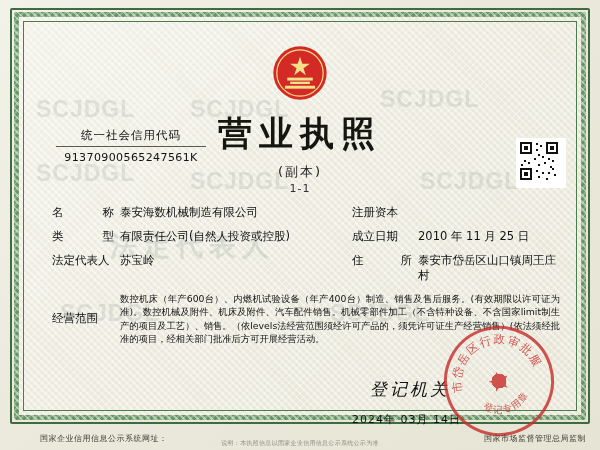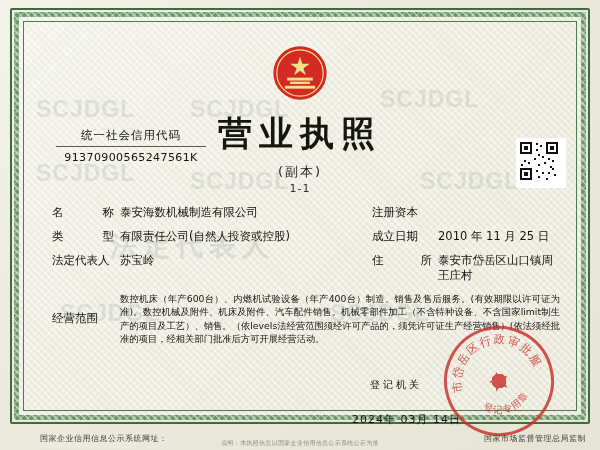--- a/index.html
+++ b/index.html
@@ -84,29 +84,29 @@
   .row{display:flex;align-items:flex-start;margin-bottom:9px;}
   .lbl{
     width:62px;flex:0 0 62px;font-size:11.5px;color:#111;
     display:flex;justify-content:space-between;letter-spacing:0;
   }
   .lbl span{display:inline-block;}
   .val{
     flex:1;font-size:11.5px;color:#111;padding-left:6px;
   }
   .col-left{width:300px;display:flex;}
-  .col-right{flex:1;display:flex;margin-left:20px;}
+  .col-right{flex:1;display:flex;}
   .lbl-r{width:60px;flex:0 0 60px;font-size:11.5px;color:#111;display:flex;justify-content:space-between;}
   .scope{
     font-size:9.3px;line-height:1.45;color:#111;text-align:justify;
     padding-left:6px;
   }
   
   .reg-org{
-    position:absolute;left:370px;top:378px;font-size:10px;color:#111;letter-spacing:3px;
+    position:absolute;left:370px;top:378px;font-size:17px;color:#111;letter-spacing:3px;font-style:italic;
   }
   .date{
     position:absolute;left:352px;top:412px;font-size:11px;color:#111;letter-spacing:1px;
   }
   
   .seal{
     position:absolute;right:46px;top:326px;width:104px;height:104px;
     border:3px solid #c8302c;border-radius:50%;
     color:#c8302c;opacity:.82;
     transform:rotate(-18deg);

